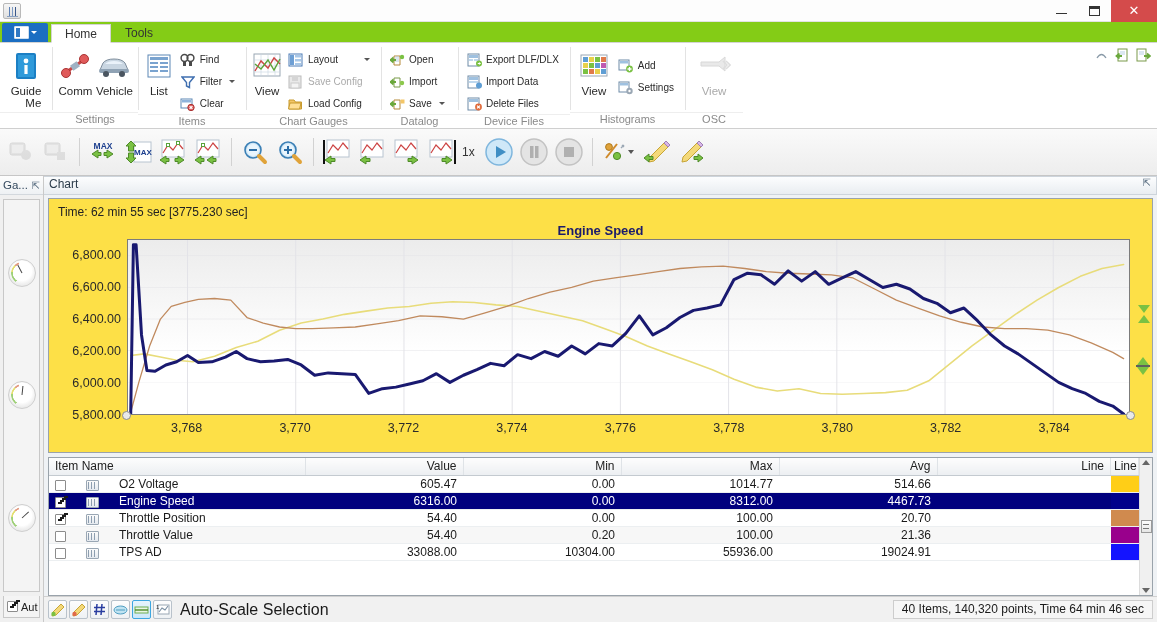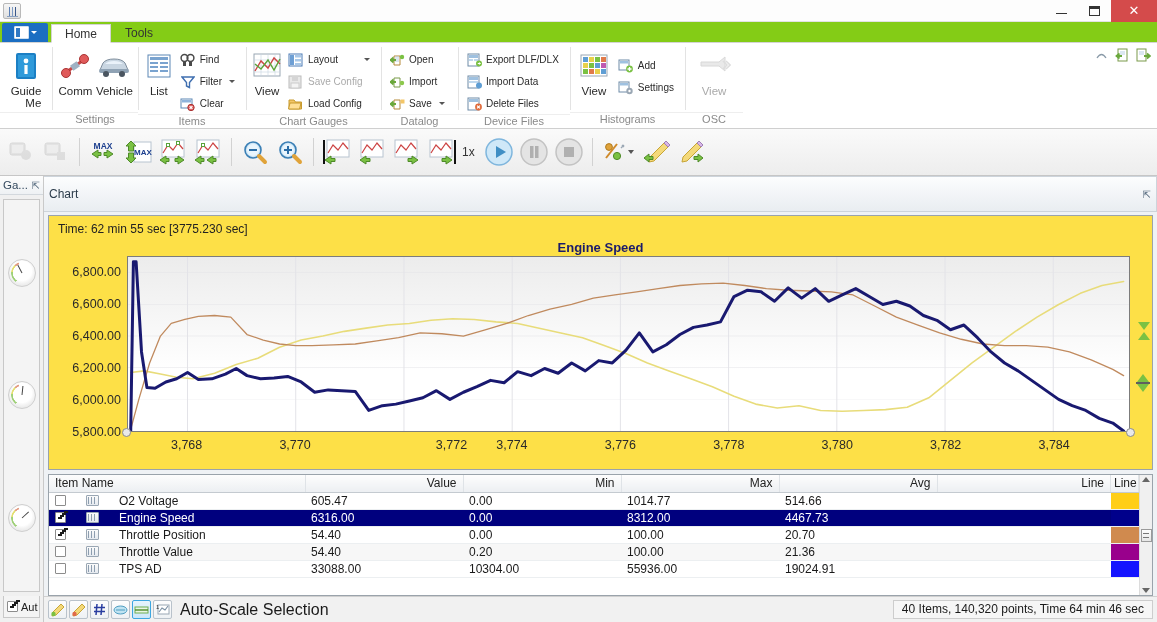--- a/index.html
+++ b/index.html
@@ -147,23 +147,23 @@
   }
   .gauges-foot {
     height:22px; margin:0 3px 4px 3px; border:1px solid #c8c8c8; border-top:none;
     display:flex; align-items:center; gap:3px; padding-left:3px; background:#f4f4f4;
     font-size:11px; color:#222; overflow:hidden; white-space:nowrap;
   }
 
   
   .dock { flex:1; display:flex; flex-direction:column; background:#eff2f5; }
   .dock-head {
-    height:36px; background:linear-gradient(#fcfdfe,#e9edf1);
+    height:19px; background:linear-gradient(#fcfdfe,#e9edf1);
     border:1px solid #cdd4db; border-left:none;
-    display:flex; align-items:center; justify-content:space-between; padding:0 5px;
+    display:flex; justify-content:space-between; padding:0 5px;
     font-size:12px; color:#2b3b4a;
   }
   .chart-card {
     margin:3px 4px 0 4px; background:#fde047; border:1px solid #9aa3ab;
     height:255px; position:relative;
   }
   .time-label { position:absolute; left:9px; top:6px; font-size:12px; color:#222; }
 
   .plot-wrap { position:absolute; left:78px; top:40px; right:22px; bottom:37px; }
   .plot {
@@ -202,28 +202,28 @@
     flex:1; display:flex; flex-direction:column; min-height:0;
   }
   table.grid { width:100%; border-collapse:collapse; table-layout:fixed; font-size:12px; }
   table.grid th {
     background:linear-gradient(#fdfdfd,#eceff2); border-bottom:1px solid #c4cad0;
     border-right:1px solid #dfe3e7;
     font-weight:normal; color:#222; height:17px; padding:0 6px; text-align:right;
   }
   table.grid th.left{ text-align:left; }
   table.grid td {
-    height:16px; padding:0 6px; border-bottom:1px solid #eceff1; color:#1a1a1a;
+    height:16px; padding:0 6px; border-bottom:1px solid #eceff1; text-align:right; color:#1a1a1a;
     overflow:hidden; white-space:nowrap;
   }
   table.grid td.left{ text-align:left; }
   tr.alt td{ background:#f7f7f7; }
   tr.sel td{ background:#00007e; color:#fff; }
   tr.sel td.swatch-cell{ background:#00007e; }
-  .cellname{ display:flex; align-items:center; gap:20px; }
+  .cellname{ display:flex; align-items:flex-end; gap:20px; }
   .cb{
     width:11px;height:11px;border:1px solid #8c8c8c;background:#fff;flex:none;position:relative;border-radius:1px;
   }
   .cb.on::after{
     content:""; position:absolute; left:2px; top:4px; width:4px;height:2px;background:#1b1b1b;
     box-shadow:2px -2px 0 #1b1b1b, 4px -4px 0 #1b1b1b, 6px -6px 0 #1b1b1b;
   }
   .gi{
     width:13px;height:11px;background:linear-gradient(#fbfbfb,#e4e9ef);border:1px solid #9aa7b4;flex:none;
     position:relative;border-radius:1px;
@@ -829,21 +829,21 @@
             <div class="ylab" style="top: 9.09091%;">6,800.00</div>
             <div class="ylab" style="top: 27.2727%;">6,600.00</div>
             <div class="ylab" style="top: 45.4545%;">6,400.00</div>
             <div class="ylab" style="top: 63.6364%;">6,200.00</div>
             <div class="ylab" style="top: 81.8182%;">6,000.00</div>
             <div class="ylab" style="top: 100%;">5,800.00</div>
           </div>
         <div id="xticks">
             <div class="xlab" style="left: 5.94595%;">3,768</div>
             <div class="xlab" style="left: 16.7568%;">3,770</div>
-            <div class="xlab" style="left: 27.5676%; margin-left: 48px;">3,772</div>
+            <div class="xlab" style="left: 27.5676%;">3,772</div>
             <div class="xlab" style="left: 38.3784%;">3,774</div>
             <div class="xlab" style="left: 49.1892%;">3,776</div>
             <div class="xlab" style="left: 60%;">3,778</div>
             <div class="xlab" style="left: 70.8108%;">3,780</div>
             <div class="xlab" style="left: 81.6216%;">3,782</div>
             <div class="xlab" style="left: 92.4324%;">3,784</div>
           </div>
         <div class="scrollthumb" style="left:-5px; bottom:-5px;"></div>
         <div class="scrollthumb" style="right:-5px; bottom:-5px;"></div>
       </div>

